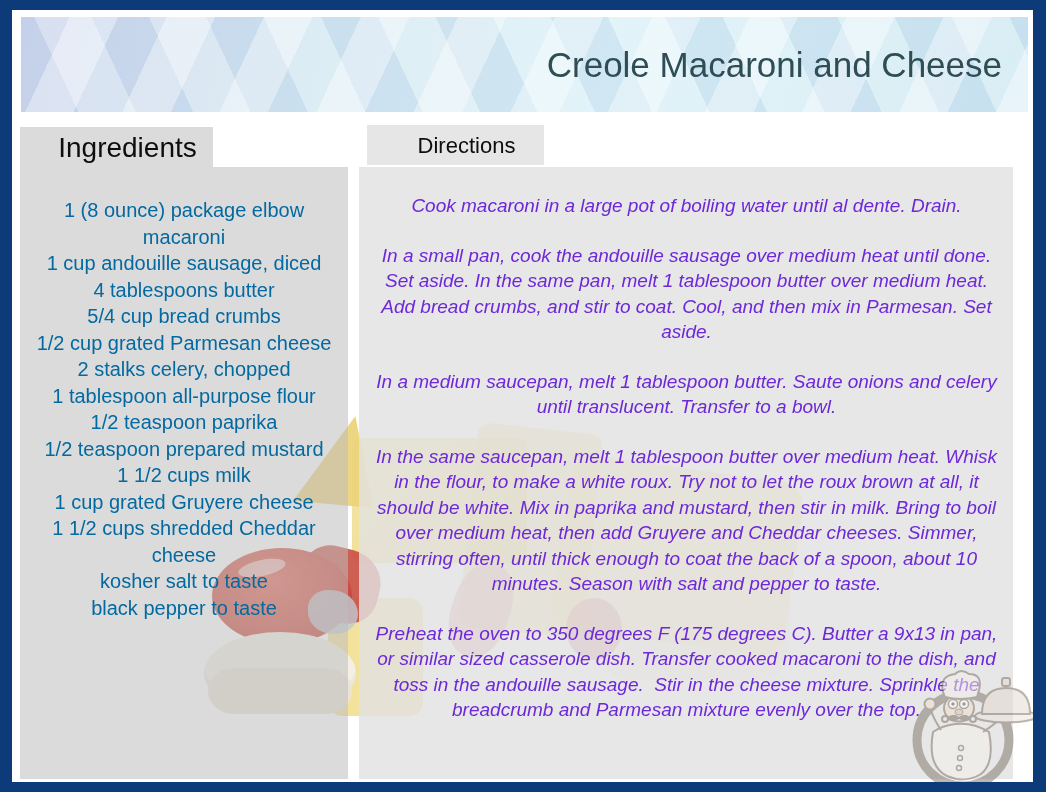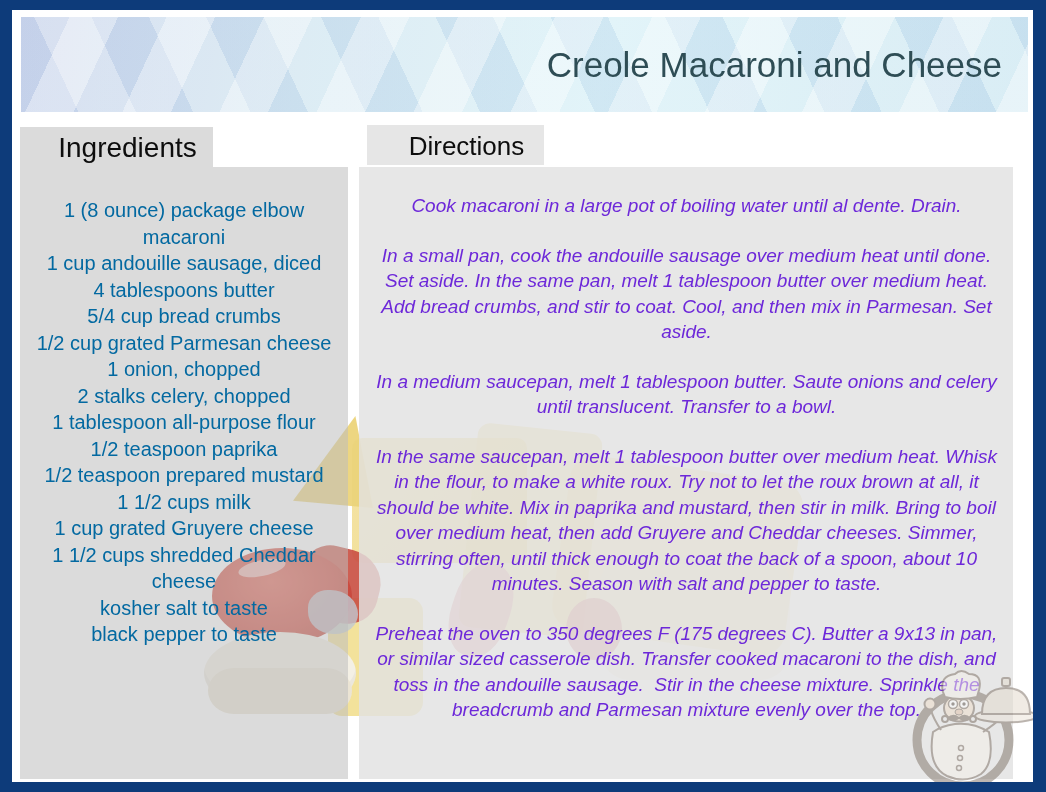--- a/index.html
+++ b/index.html
@@ -57,21 +57,21 @@
   .brie-side{left:208px;top:668px;width:144px;height:46px;border-radius:18%/50%;
     background:#e9e1cf;}
   .blue-cheese{left:308px;top:590px;width:50px;height:44px;border-radius:40% 55% 45% 50%;
     background:#b9c2cd;opacity:.8;}
 
   
   .hbox{position:absolute;z-index:3;background:#dbdbdb;padding-left:16px;}
   .hbox h2{margin:0;padding:3px 0 0 6px;font-size:28px;font-weight:400;color:#0d0d0d;line-height:36px;}
   .ing-hbox{left:20px;top:127px;width:177px;height:40px;}
   .dir-hbox{left:367px;top:125px;width:161px;height:40px;background:#e6e6e6;}
-  .dir-hbox h2{font-size:26px;}
+  .dir-hbox h2{font-size:22px;}
 
   
   .panel{position:absolute;top:167px;height:612px;z-index:2;box-sizing:border-box;}
   .ing-panel{left:20px;width:328px;background:rgba(189,189,189,.55);padding:30px 6px 0 6px;}
   .dir-panel{left:359px;width:654px;background:rgba(226,226,226,.82);padding:26px 8px 0 9px;}
   .ing-item{font-size:20px;line-height:26.5px;color:#0369a1;}
   .dir-para{font-size:19px;line-height:25.5px;color:#6d28d9;margin:0 0 24px;white-space:pre-wrap;font-style:italic;}
 
   
   .chef{position:absolute;left:903px;top:666px;z-index:4;opacity:.52;}
@@ -105,21 +105,20 @@
   <div class="hbox ing-hbox">
     <h2>Ingredients</h2>
   </div>
   <div class="panel ing-panel">
     <div id="ing-list">
         <div class="ing-item">1 (8 ounce) package elbow macaroni</div>
         <div class="ing-item">1 cup andouille sausage, diced</div>
         <div class="ing-item">4 tablespoons butter</div>
         <div class="ing-item">5/4 cup bread crumbs</div>
         <div class="ing-item">1/2 cup grated Parmesan cheese</div>
-        <div class="ing-item">1 onion, chopped</div>
         <div class="ing-item">2 stalks celery, chopped</div>
         <div class="ing-item">1 tablespoon all-purpose flour</div>
         <div class="ing-item">1/2 teaspoon paprika</div>
         <div class="ing-item">1/2 teaspoon prepared mustard</div>
         <div class="ing-item">1 1/2 cups milk</div>
         <div class="ing-item">1 cup grated Gruyere cheese</div>
         <div class="ing-item">1 1/2 cups shredded Cheddar cheese</div>
         <div class="ing-item">kosher salt to taste</div>
         <div class="ing-item">black pepper to taste</div>
       </div>

